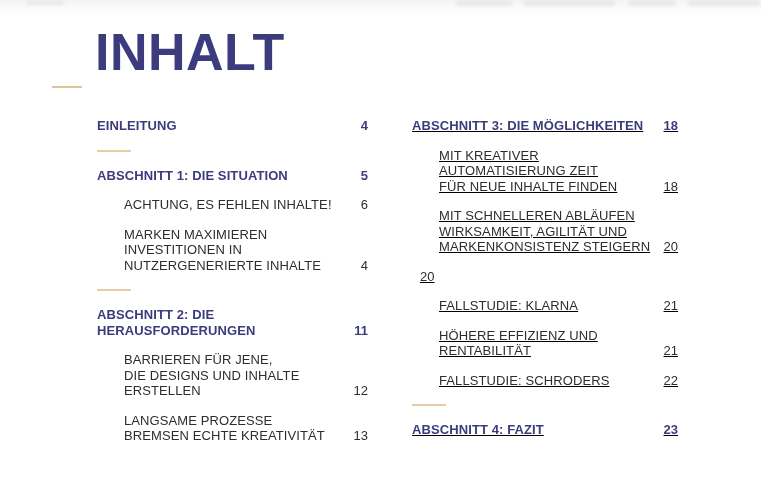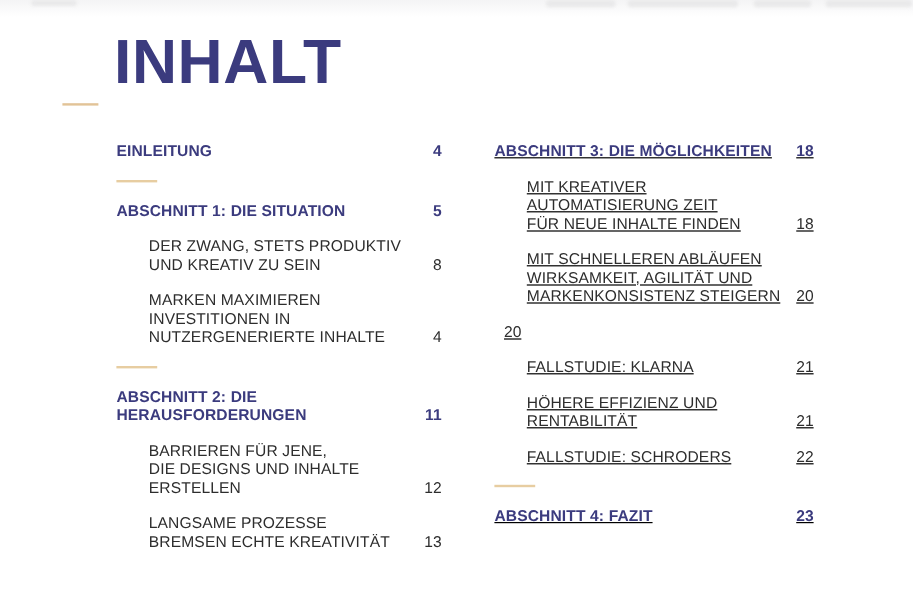--- a/index.html
+++ b/index.html
@@ -84,23 +84,22 @@
       <div class="row row-heading">
         <span class="txt">EINLEITUNG</span>
         <span class="pg">4</span>
       </div>
       <div class="divider"></div>
       <div class="row row-heading">
         <span class="txt">ABSCHNITT 1: DIE SITUATION</span>
         <span class="pg">5</span>
       </div>
       <div class="row row-entry">
-        <span class="txt">DER ZWANG, STETS PRODUKTIV
-UND KREATIV ZU SEIN</span>
-        <span class="pg">8</span>
+        <span class="txt">ACHTUNG, ES FEHLEN INHALTE!</span>
+        <span class="pg">6</span>
       </div>
       <div class="row row-entry">
         <span class="txt">MARKEN MAXIMIEREN
 INVESTITIONEN IN
 NUTZERGENERIERTE INHALTE</span>
         <span class="pg">4</span>
       </div>
       <div class="divider"></div>
       <div class="row row-heading">
         <span class="txt">ABSCHNITT 2: DIE

